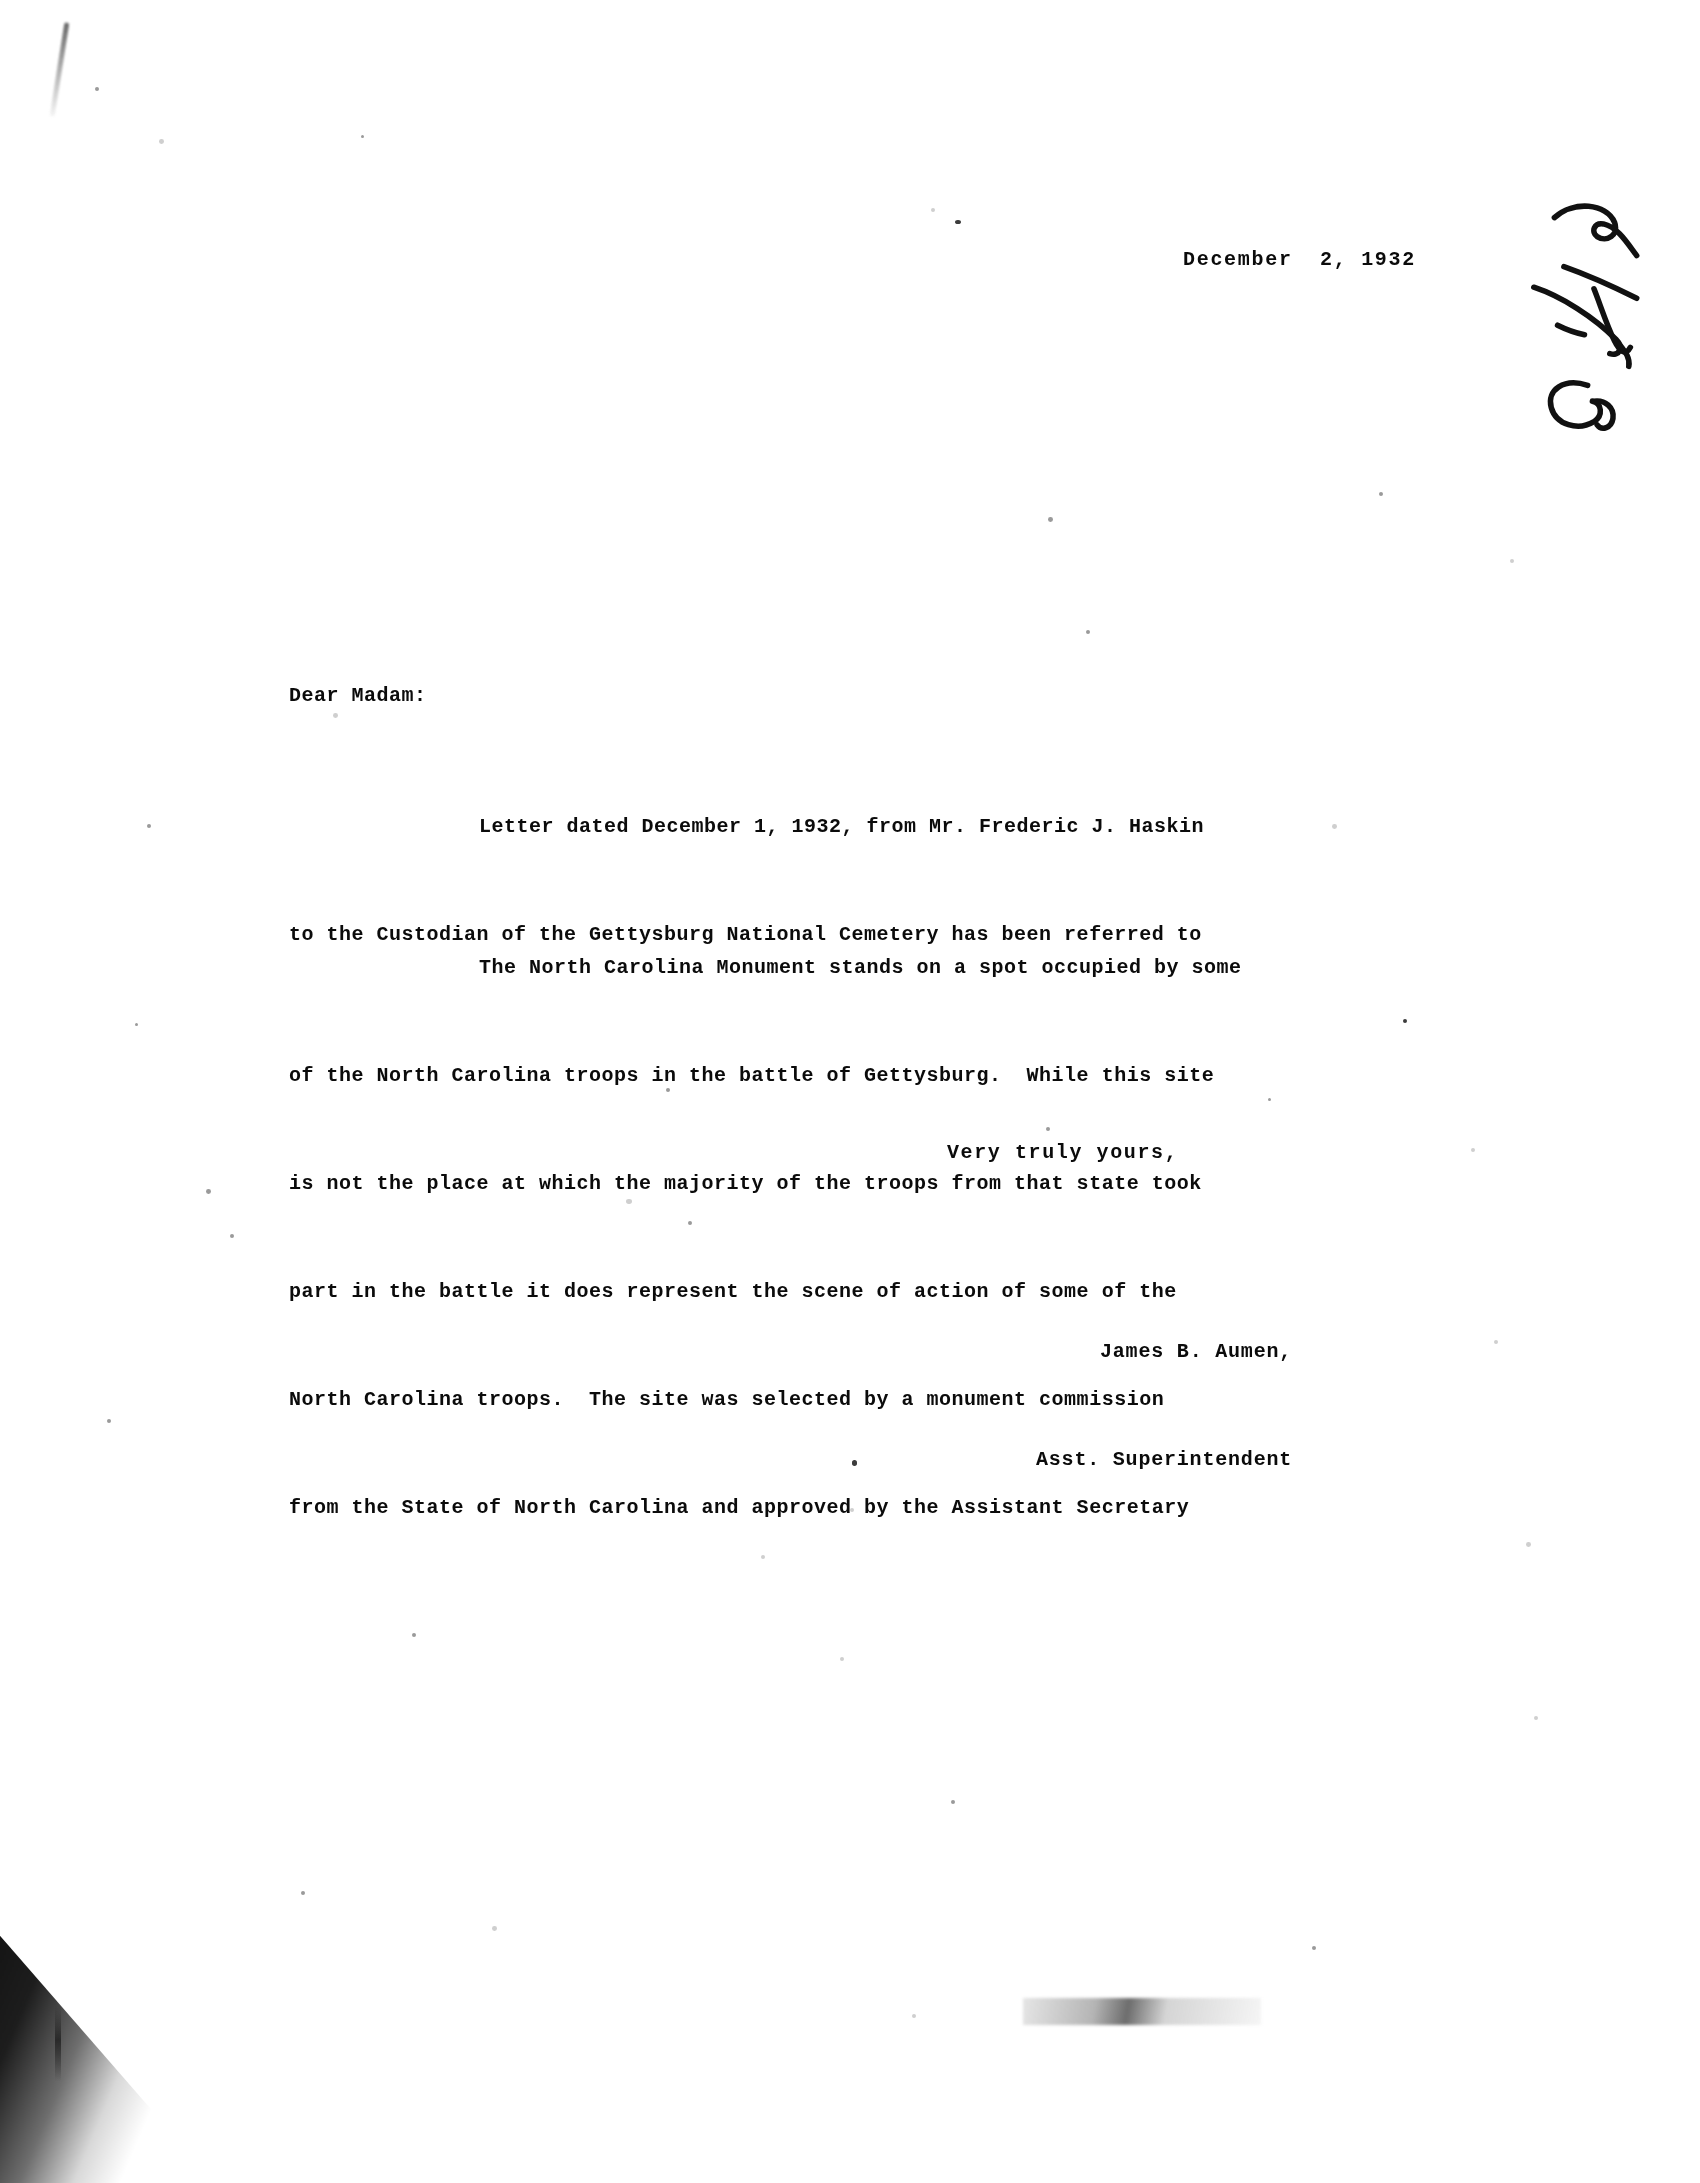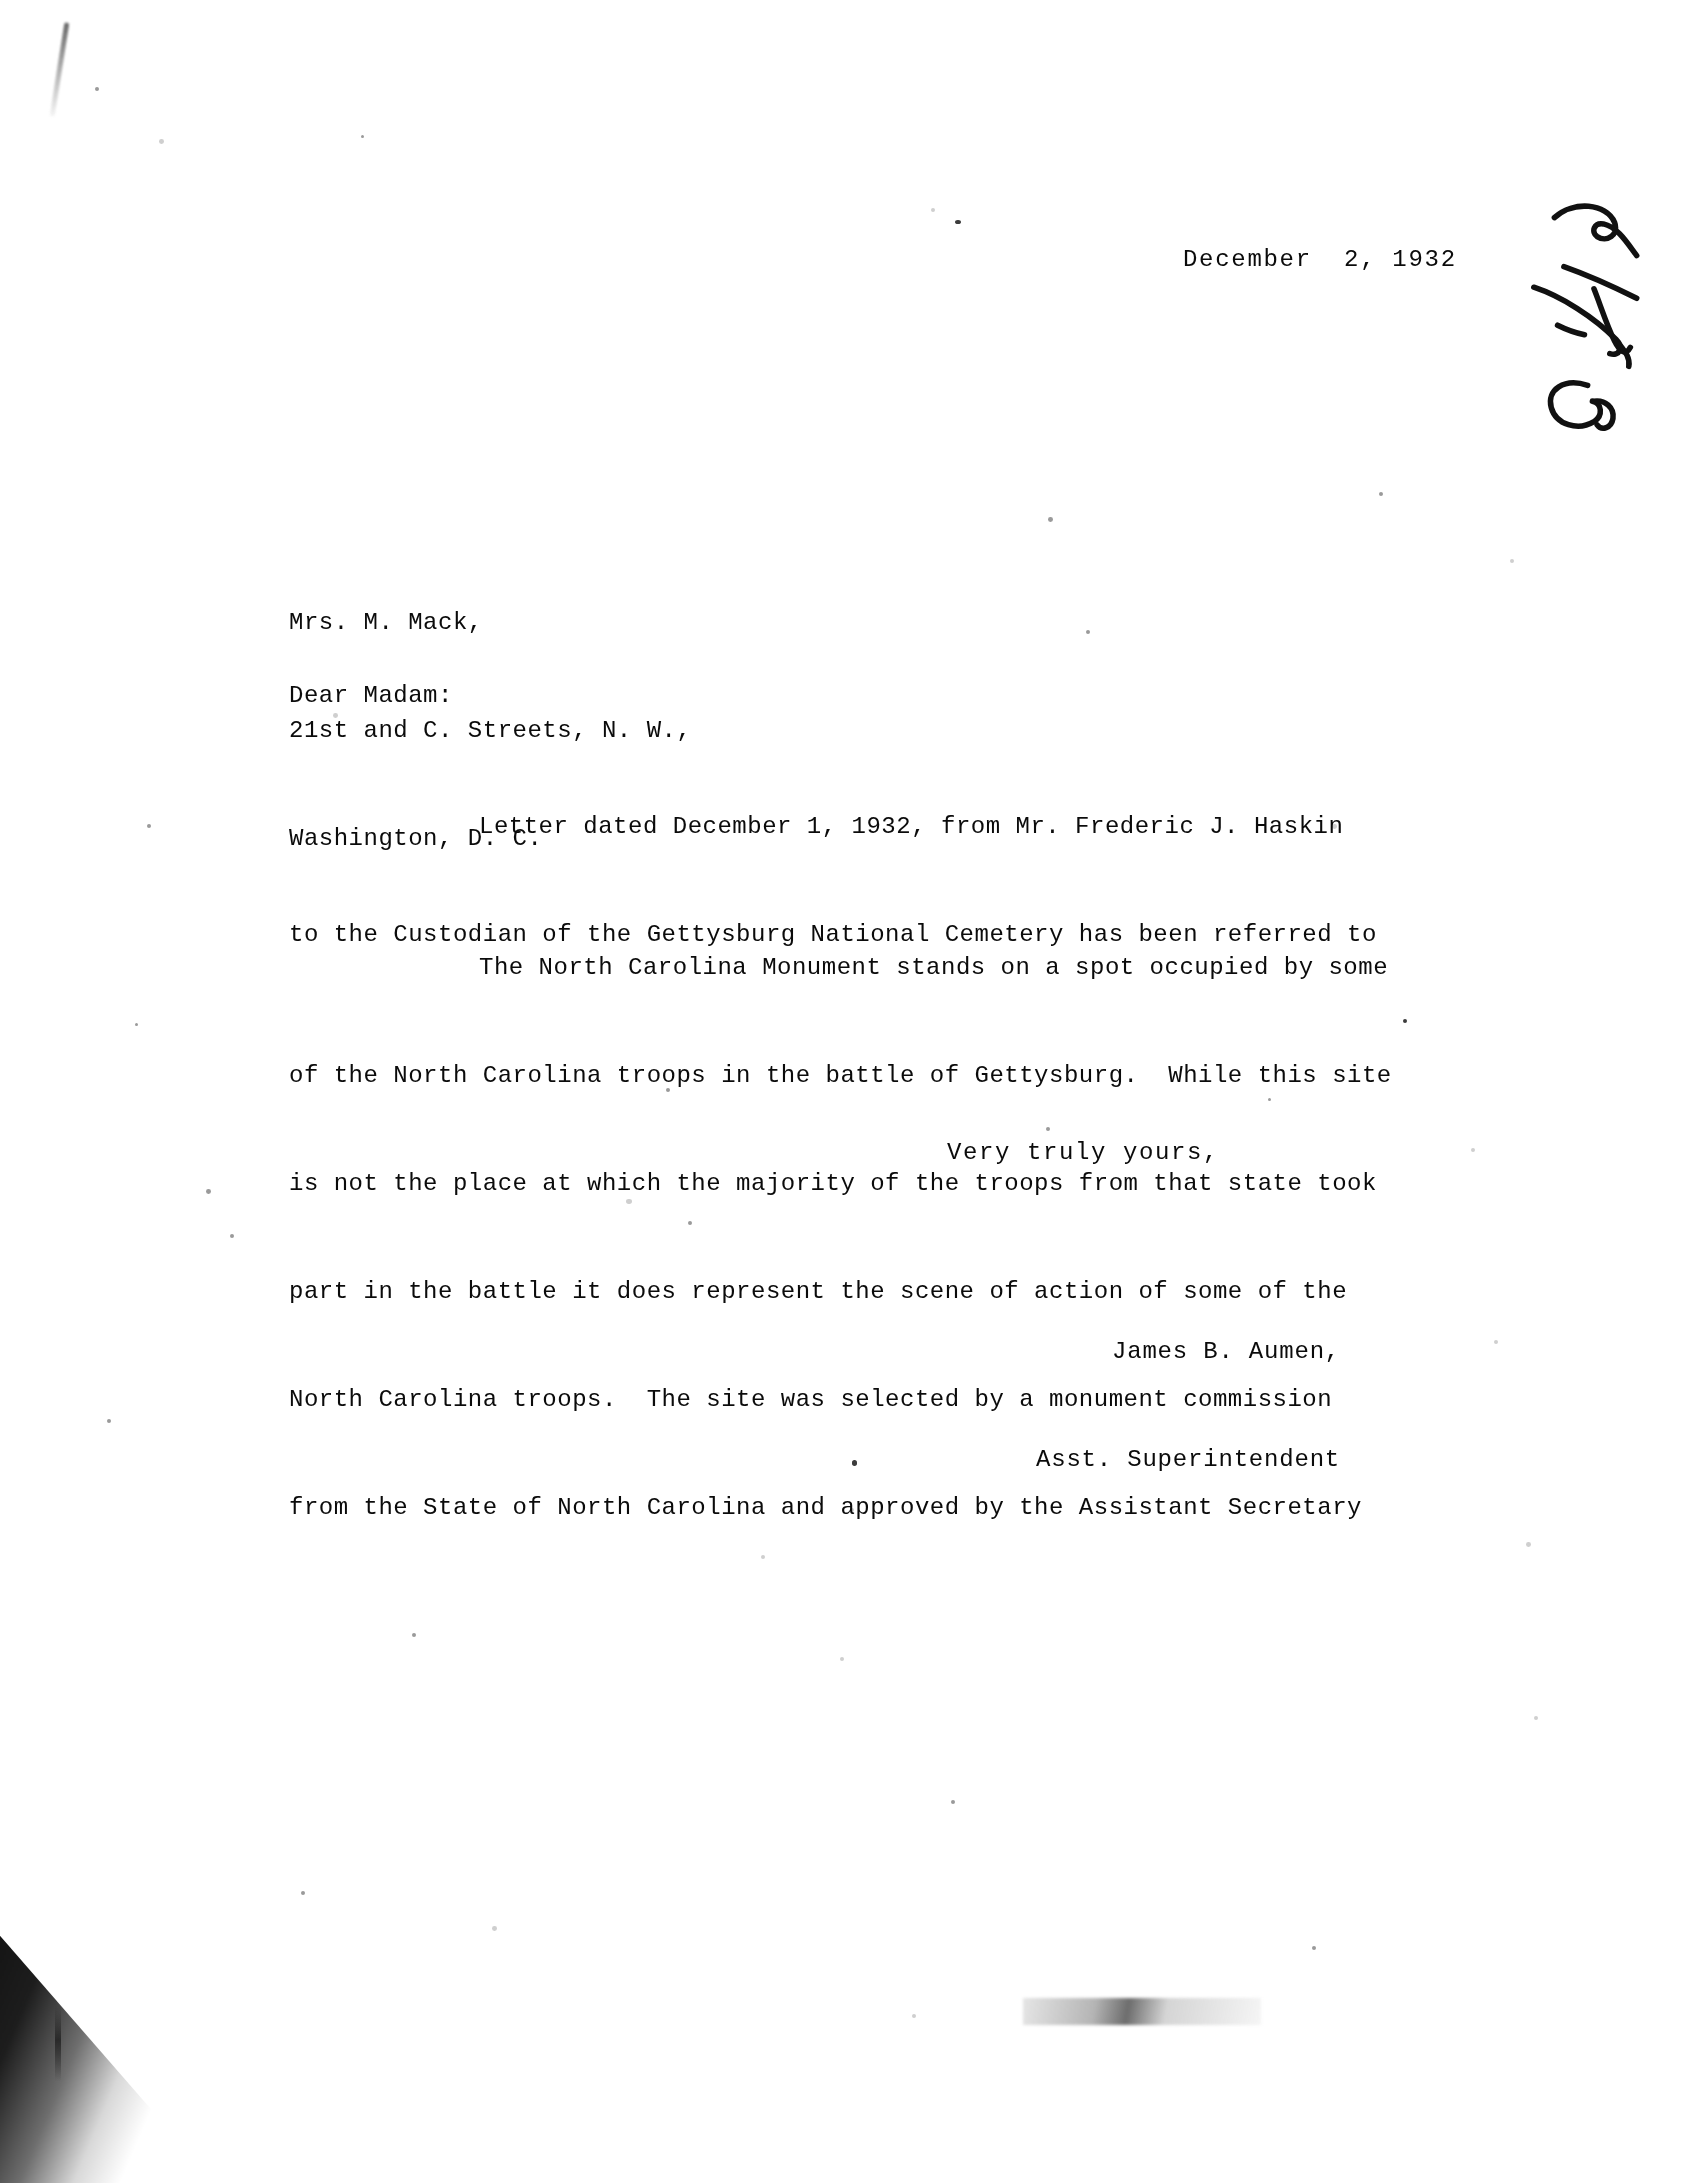--- a/index.html
+++ b/index.html
@@ -85,25 +85,25 @@
     height: 293px;
     color: #111;
     pointer-events: none;
   }
   #hand-annotation svg { width: 100%; height: 100%; }
 
   
   .typed {
     position: absolute;
     color: #0b0b0b;
-    font-size: 24px;
+    font-size: 20px;
     line-height: 36px;
     letter-spacing: 0.5px;
     white-space: pre;
-    font-weight: 400;
+    font-weight: 700;
     -webkit-font-smoothing: none;
   }
 
   #date-line {
     left: 1183px;
     top: 242px;
     letter-spacing: 1.7px;
   }
 
   #address-block { left: 289px; top: 533px; }
@@ -176,25 +176,20 @@
   <div class="scan-speckle faint" style="left:1534px; top:1716px; width:4px; height:4px;"></div>
   <div class="scan-speckle" style="left:301px;  top:1891px; width:4px;  height:4px;"></div>
   <div class="scan-speckle faint" style="left:492px;  top:1926px; width:4.8px; height:4.8px;"></div>
   <div class="scan-speckle" style="left:1312px; top:1946px; width:4px;  height:4px;"></div>
   <div class="scan-speckle faint" style="left:912px; top:2014px; width:4px; height:4px;"></div>
   <div class="scan-speckle" style="left:135px;  top:1023px; width:3.2px;  height:3.2px;"></div>
   <div class="scan-speckle faint" style="left:761px;  top:1555px; width:4px; height:4px;"></div>
 
   <div class="typed" id="date-line">December  2, 1932</div>
 
-  <div class="typed" id="address-block">
-    <div class="jit-1">Mrs. M. Mack,</div>
-    <div class="jit-2">21st and C. Streets, N. W.,</div>
-    <div class="jit-1">Washington, D. C.</div>
-  </div>
 
   <div class="typed" id="salutation">Dear Madam:</div>
 
   <div class="typed para" id="para-1">
     <div class="jit-1"><span class="indent"></span><span>Letter dated December 1, 1932, from Mr. Frederic J. Haskin</span></div>
     <div class="jit-2">to the Custodian of the Gettysburg National Cemetery has been referred to</div>
   </div>
 
   <div class="typed para" id="para-2">
     <div class="jit-1"><span class="indent"></span><span>The North Carolina Monument stands on a spot occupied by some</span></div>

